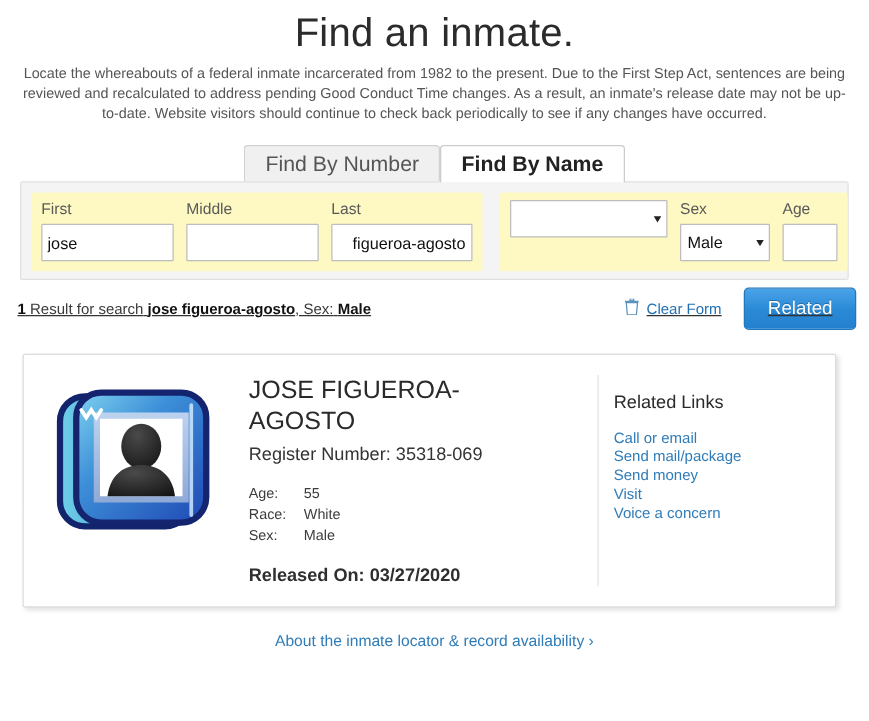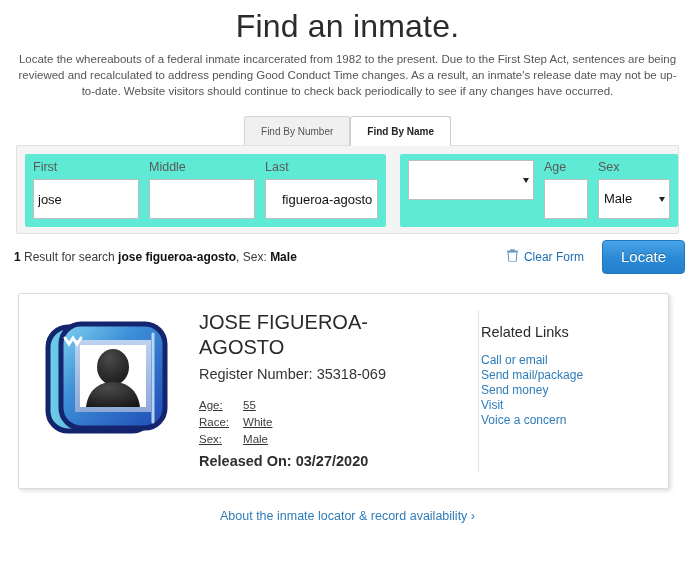--- a/index.html
+++ b/index.html
@@ -34,21 +34,21 @@
   
   .tabstrip {
     position: relative;
     height: 30px;
     margin-top: 16px;
     display: flex;
     justify-content: center;
     align-items: flex-end;
   }
   .tab {
-    font-size: 10px;
+    font-size: 17px;
     padding: 7px 16px 6px 16px;
     border: 1px solid #d2d2d2;
     border-bottom: none;
     background: #f0f0f0;
     color: #555555;
     border-radius: 3px 3px 0 0;
     line-height: 15px;
     cursor: pointer;
     position: relative;
     z-index: 1;
@@ -73,37 +73,37 @@
     position: relative;
     z-index: 2;
   }
   .fields-row {
     display: flex;
     align-items: flex-start;
     padding: 8px 8px 6px 8px;
     gap: 6px;
   }
   .group {
-    background: #5eead4;
+    background: #fef9c3;
     border-radius: 2px;
     padding: 6px 8px 8px 8px;
     display: flex;
     gap: 10px;
   }
   .group.name-group { flex: 0 0 auto; }
   .group.demo-group { flex: 0 0 auto; margin-left: 8px; }
   .field { display: flex; flex-direction: column; }
   .field label {
     font-size: 12.5px;
     color: #5a5a5a;
     margin-bottom: 5px;
     line-height: 14px;
   }
   input.txt, .selbox {
-    height: 40px;
+    height: 30px;
     border: 1px solid #bdbdbd;
     background: #ffffff;
     font-family: "Liberation Sans", sans-serif;
     font-size: 13px;
     color: #111111;
     padding: 0 4px;
     border-radius: 1px;
     outline: none;
   }
   input.first { width: 106px; }
@@ -129,20 +129,21 @@
     border-left: 3.5px solid transparent;
     border-right: 3.5px solid transparent;
     border-top: 5px solid #222222;
   }
 
   
   .summary-row {
     display: flex;
     align-items: center;
     padding: 6px 10px 12px 14px;
+    text-decoration: underline;
   }
   .summary-text {
     font-size: 12px;
     color: #3a3a3a;
     flex: 1 1 auto;
     line-height: 16px;
   }
   .summary-text b { color: #111111; }
   .clear-form {
     display: flex;
@@ -183,36 +184,36 @@
     flex: 0 0 180px;
     display: flex;
     align-items: flex-start;
     justify-content: center;
     padding-top: 8px;
   }
   .info-col { flex: 1 1 auto; padding: 0 10px 0 0; }
   .links-col {
     flex: 0 0 190px;
     border-left: 1px solid #e2e2e2;
-    padding: 14px 0 0 2px;
+    padding: 14px 0 0 12px;
   }
   .inmate-name {
     font-size: 20px;
     font-weight: 400;
     color: #2a2a2a;
     line-height: 25px;
     margin: 0 0 6px 0;
     max-width: 185px;
   }
   .register-line {
     font-size: 14.5px;
     color: #333333;
     margin: 0 0 16px 0;
   }
-  .detail-table { border-collapse: collapse; margin-bottom: 4px; text-decoration: underline; }
+  .detail-table { border-collapse: collapse; margin-bottom: 14px; }
   .detail-table td {
     font-size: 11.5px;
     color: #3d3d3d;
     padding: 0 0 3px 0;
     line-height: 14px;
   }
   .detail-table td.k { padding-right: 14px; }
   .released-line { font-size: 14.5px; color: #2f2f2f; font-weight: bold; }
   .links-title {
     font-size: 14.5px;
@@ -267,29 +268,29 @@
     </div>
 
     <div class="group demo-group">
       <div class="field">
         <div class="selbox race">
           <span></span>
           <span class="caret"></span>
         </div>
       </div>
       <div class="field">
-        <label>Age</label>
-        <input class="txt age" type="text" value="" style="">
-      </div>
-      <div class="field">
         <label>Sex</label>
         <div class="selbox sex">
           <span>Male</span>
           <span class="caret"></span>
         </div>
+      </div>
+      <div class="field">
+        <label>Age</label>
+        <input class="txt age" type="text" value="" style="">
       </div>
     </div>
 
   </div>
 </div>
 
 <div class="summary-row">
   <div class="summary-text">
     <b>1</b>
     <span>Result for search</span>
@@ -301,21 +302,21 @@
     <span class="trash-icon">
       <svg width="11" height="13" viewBox="0 0 11 13">
         <path d="M1 3 h9 l-0.8 9.2 a0.8 0.8 0 0 1 -0.8 0.7 h-5.8 a0.8 0.8 0 0 1 -0.8 -0.7 z" fill="none" stroke="#5b93bd" stroke-width="1"></path>
         <rect x="0" y="1.6" width="11" height="1.3" fill="#5b93bd"></rect>
         <rect x="4" y="0" width="3" height="1.6" fill="none" stroke="#5b93bd" stroke-width="1"></rect>
       </svg>
     </span>
     <span>Clear Form</span>
   </div>
 
-  <button class="btn-search">Locate</button>
+  <button class="btn-search">Related</button>
 </div>
 
 <div class="result-card">
 
   <div class="photo-col">
     <span>
       <svg width="136" height="136" viewBox="0 0 136 136">
         <defs>
           <linearGradient id="frameGrad" x1="0" y1="0" x2="1" y2="1">
             <stop offset="0%" stop-color="#7fd3ef"></stop>

